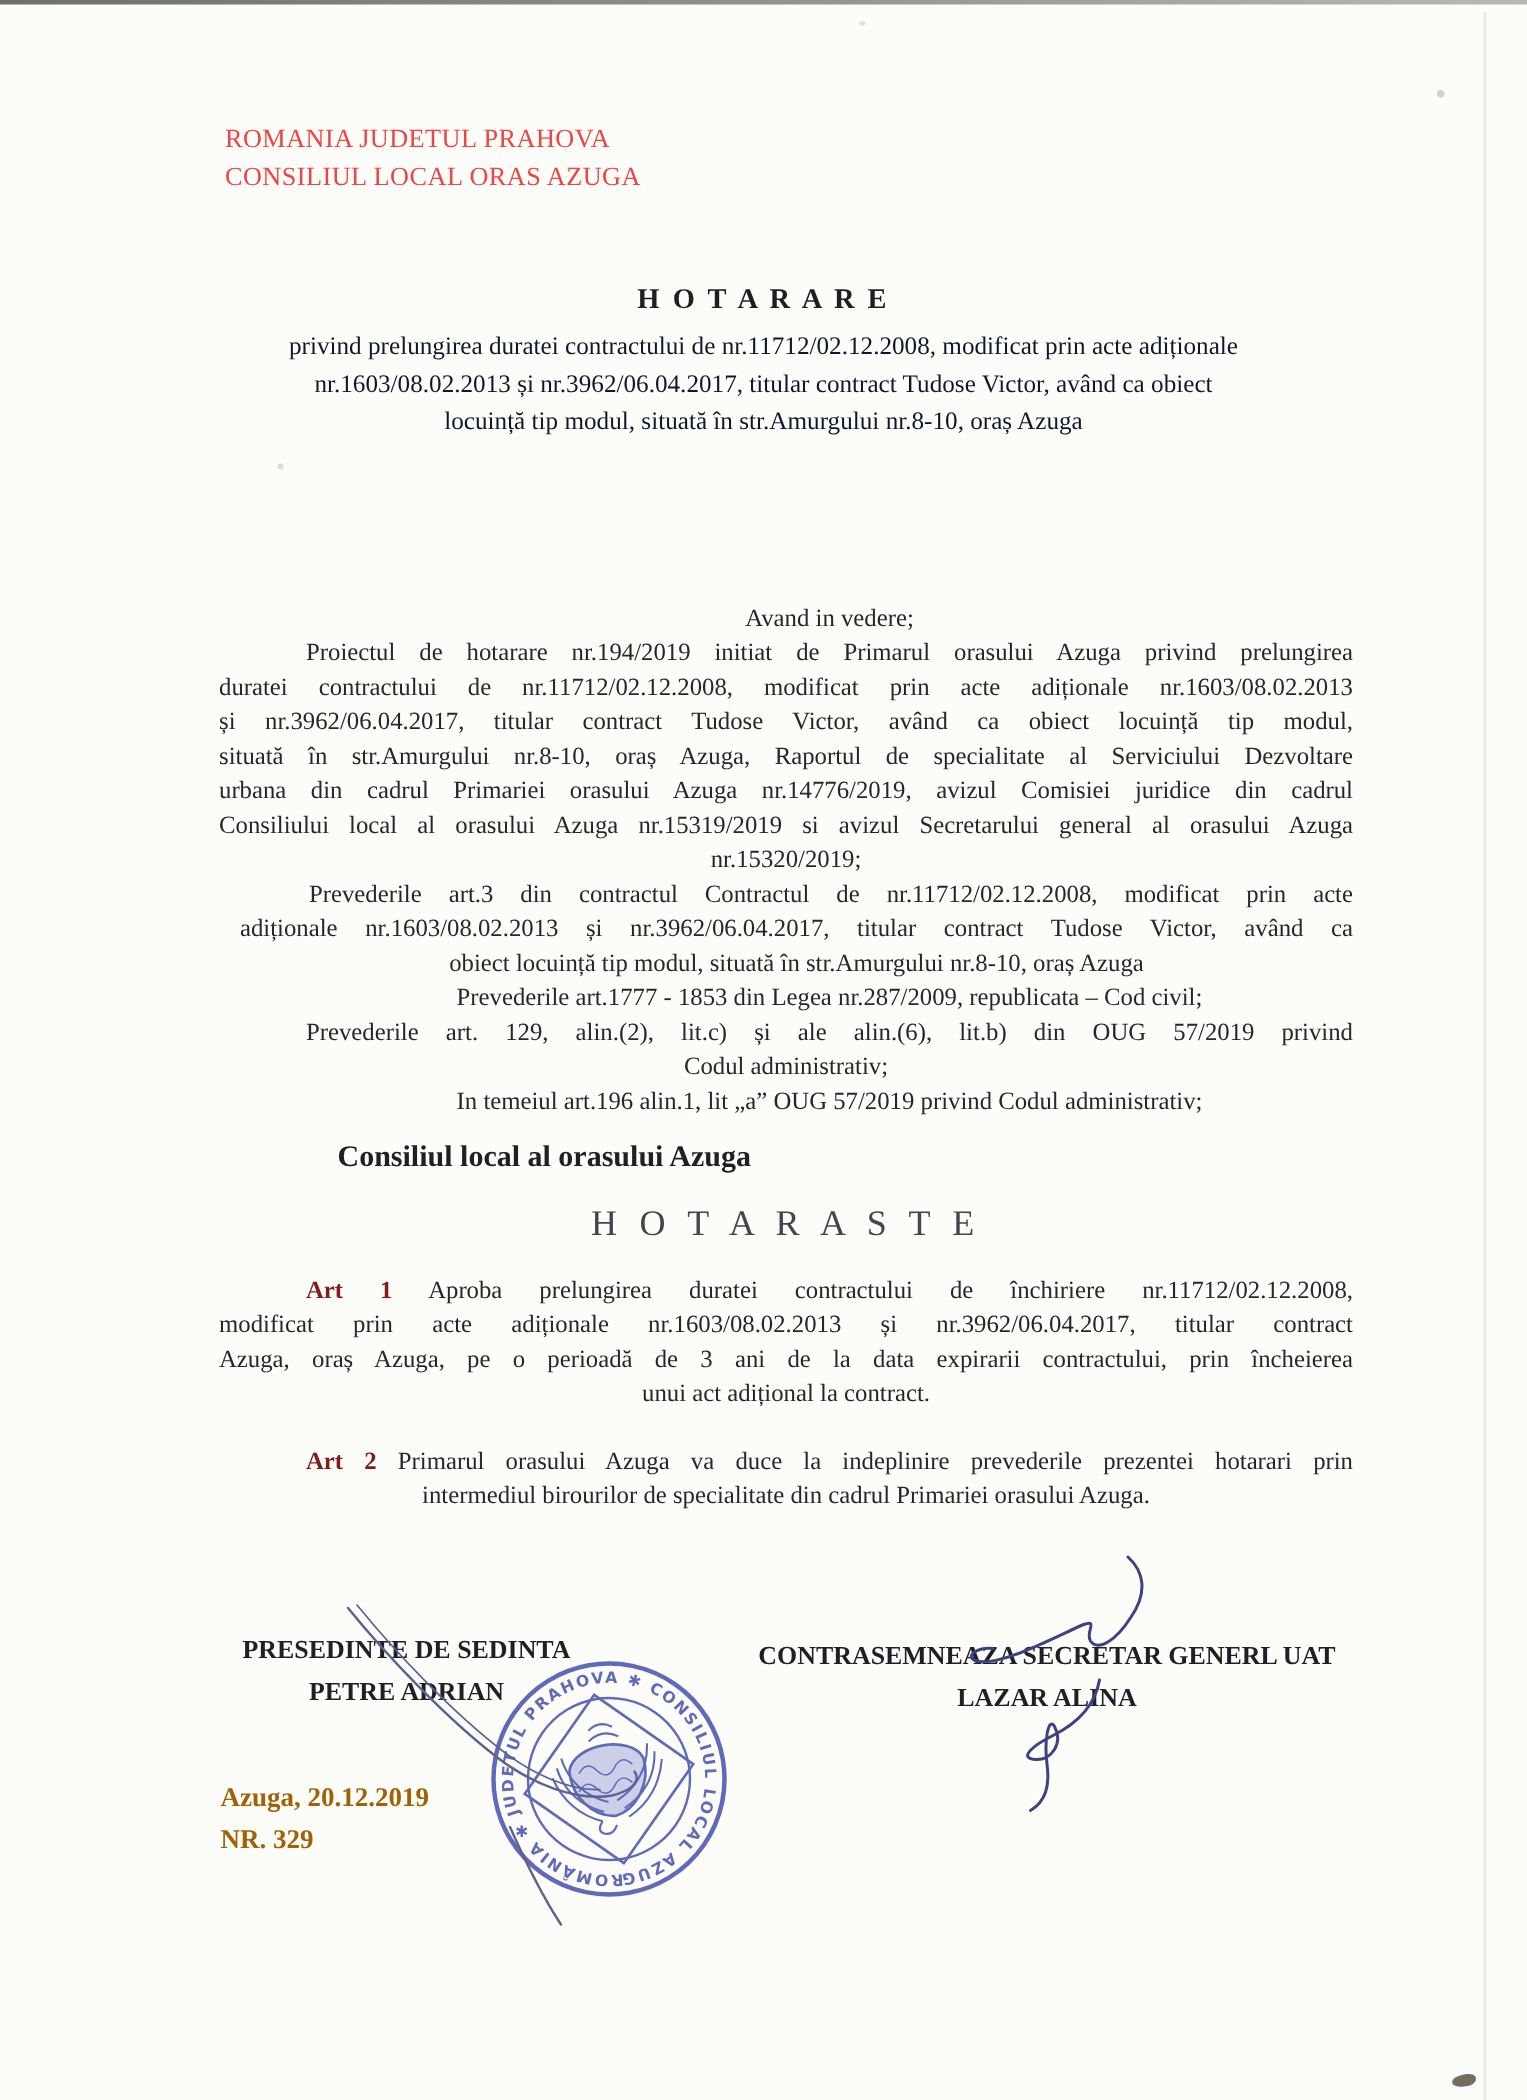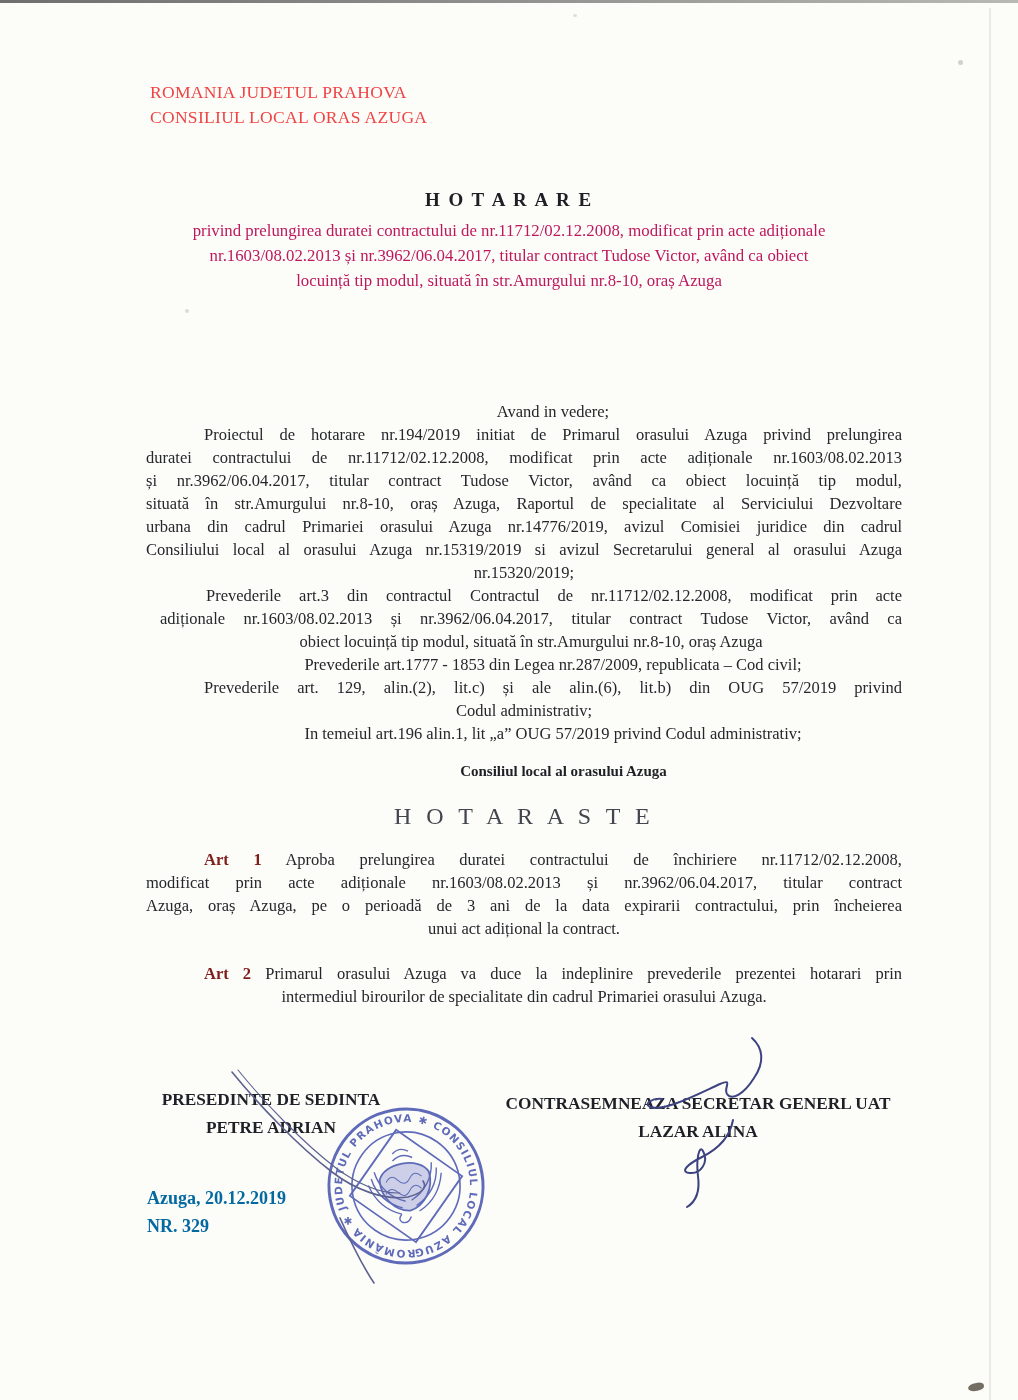--- a/index.html
+++ b/index.html
@@ -20,43 +20,43 @@
   .smudge{position:absolute;left:968px;top:1383px;width:16px;height:8px;
     background:#5c5448;border-radius:60% 40% 50% 50%;transform:rotate(-8deg);opacity:.85;}
 
   
   .header{position:absolute;left:150px;top:80px;font-size:17.5px;line-height:25px;
     letter-spacing:.3px;color:#ef4444;}
 
   
   .titleblock{position:absolute;left:129px;top:176px;width:760px;text-align:center;}
   .doc-title{font-size:19px;font-weight:bold;letter-spacing:2px;color:#1e1f25;margin-bottom:7px;margin-top:13px;}
-  .subline{font-size:16.8px;line-height:25px;white-space:nowrap;color:#be185d;}
+  .subline{font-size:16.8px;line-height:25px;white-space:nowrap;color:#0f172a;}
 
   
   .bodytext{position:absolute;left:146px;top:400px;width:756px;font-size:16.5px;
     line-height:23px;color:#26272d;}
   .jl{text-align:justify;text-align-last:justify;}
   .last{text-align:center;}
   .ind{text-indent:58px;}
   .ind2{text-indent:46px;}
   .p2line{padding-left:14px;}
-  .council{margin-top:15px;padding-left:79px;font-weight:bold;font-size:15px;color:#1f2026;text-align:center;}
+  .council{margin-top:15px;padding-left:79px;font-weight:bold;font-size:20px;color:#1f2026;}
   .decides{margin-top:22px;text-align:center;letter-spacing:4.5px;font-size:24px;color:#44464e;}
   .art1{margin-top:20px;}
   .art2{margin-top:22px;}
   .artlabel{font-weight:bold;color:#7f1d1d;}
 
   
   .sig-left{position:absolute;left:148px;top:1086px;width:246px;text-align:center;
     font-weight:bold;font-size:17.3px;line-height:28px;color:#1f2027;}
   .sig-right{position:absolute;left:486px;top:1090px;width:424px;text-align:center;
     font-weight:bold;font-size:17.3px;line-height:28px;color:#1f2027;}
   .footer{position:absolute;left:147px;top:1184px;font-weight:bold;font-size:18px;
-    line-height:28px;color:#0369a1;}
+    line-height:28px;color:#a16207;}
 
   .stamp-svg{position:absolute;left:321px;top:1101px;width:170px;height:170px;opacity:.88;}
   .sig-svg{position:absolute;left:0;top:0;width:1018px;height:1400px;pointer-events:none;}
 </style>
 </head>
 <body>
 
 <div class="page">
 
   <div class="scan-top"></div>

